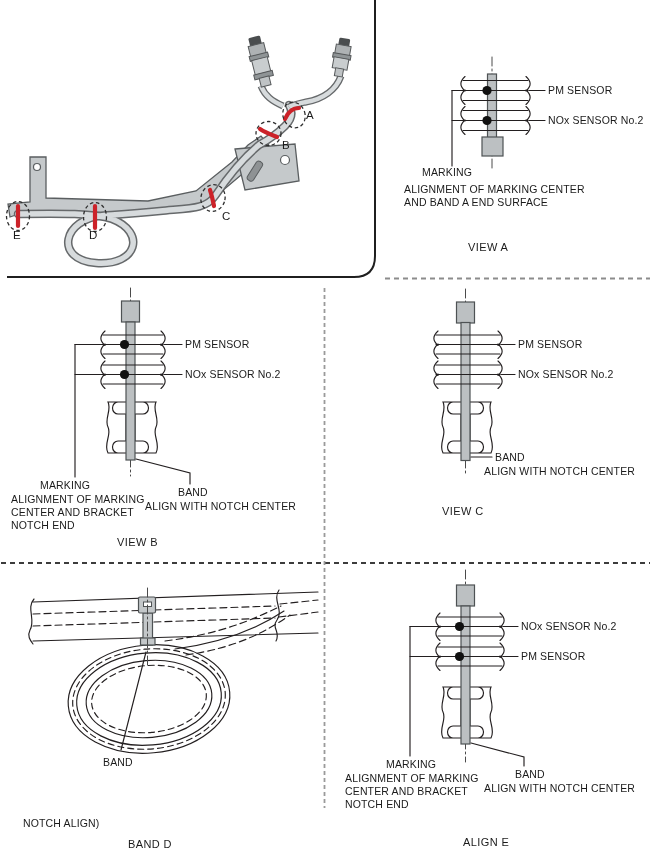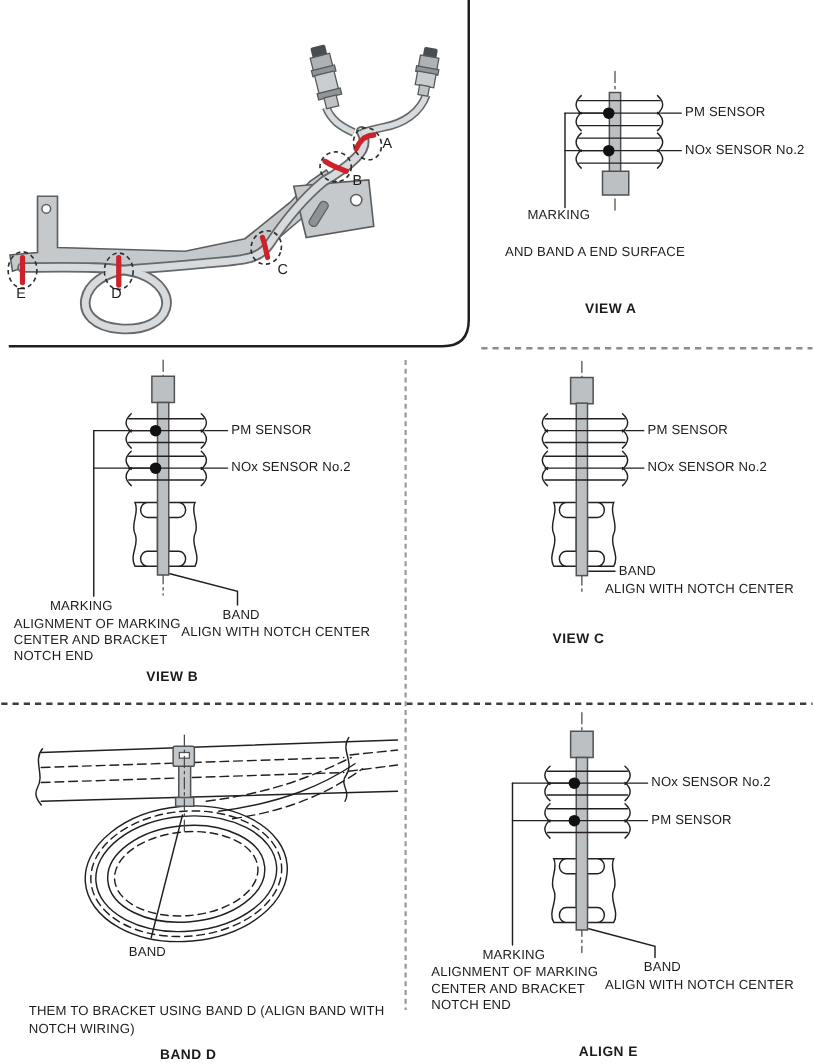--- a/index.html
+++ b/index.html
@@ -1,20 +1,20 @@
 <!DOCTYPE html>
 <html><head>
 <meta charset="utf-8">
 <style>
   html,body{margin:0;padding:0;background:#fff;}
   .page{position:relative;width:651px;height:851px;background:#ffffff;overflow:hidden;
         font-family:"Liberation Sans",sans-serif;}
   svg{position:absolute;left:0;top:0;}
   .lbl{position:absolute;font-size:10.5px;line-height:13px;color:#1b1b1b;white-space:nowrap;letter-spacing:.15px;}
-  .cap{font-size:11px;letter-spacing:.4px;font-weight:bold;}
+  .cap{font-size:11px;letter-spacing:.4px;}
   .co{font-size:11.5px;}
 </style>
 </head>
 <body>
 
 <div class="page">
 
 <svg width="651" height="851" viewBox="0 0 651 851">
 
   <g>
@@ -224,42 +224,42 @@
 
   <div class="lbl co" style="left:306px;top:109px">A</div>
   <div class="lbl co" style="left:282px;top:139px">B</div>
   <div class="lbl co" style="left:222px;top:210px">C</div>
   <div class="lbl co" style="left:89px;top:229px">D</div>
   <div class="lbl co" style="left:13px;top:229px">E</div>
 
   <div class="lbl" style="left:548px;top:84px">PM SENSOR</div>
   <div class="lbl" style="left:548px;top:114px">NOx SENSOR No.2</div>
   <div class="lbl" style="left:422px;top:166px">MARKING</div>
+  <div class="lbl" style="left:404px;top:183px">ALIGNMENT OF MARKING CENTER</div>
   <div class="lbl" style="left:404px;top:196px">AND BAND A END SURFACE</div>
   <div class="lbl cap" style="left:468px;top:241px">VIEW A</div>
 
   <div class="lbl" style="left:185px;top:338px">PM SENSOR</div>
   <div class="lbl" style="left:185px;top:368px">NOx SENSOR No.2</div>
   <div class="lbl" style="left:40px;top:479px">MARKING</div>
   <div class="lbl" style="left:11px;top:493px">ALIGNMENT OF MARKING</div>
   <div class="lbl" style="left:11px;top:506px">CENTER AND BRACKET</div>
   <div class="lbl" style="left:11px;top:519px">NOTCH END</div>
   <div class="lbl" style="left:178px;top:486px">BAND</div>
   <div class="lbl" style="left:145px;top:500px">ALIGN WITH NOTCH CENTER</div>
   <div class="lbl cap" style="left:117px;top:536px">VIEW B</div>
 
   <div class="lbl" style="left:518px;top:338px">PM SENSOR</div>
   <div class="lbl" style="left:518px;top:368px">NOx SENSOR No.2</div>
   <div class="lbl" style="left:495px;top:451px">BAND</div>
   <div class="lbl" style="left:484px;top:465px">ALIGN WITH NOTCH CENTER</div>
   <div class="lbl cap" style="left:442px;top:505px">VIEW C</div>
 
   <div class="lbl" style="left:103px;top:756px">BAND</div>
-  <div class="lbl" style="left:23px;top:803px">THEM TO BRACKET USING BAND D (ALIGN BAND WITH</div>
-  <div class="lbl" style="left:23px;top:817px">NOTCH WIRING)</div>
+  <div class="lbl" style="left:23px;top:817px">NOTCH ALIGN)</div>
   <div class="lbl cap" style="left:128px;top:838px">BAND D</div>
 
   <div class="lbl" style="left:521px;top:620px">NOx SENSOR No.2</div>
   <div class="lbl" style="left:521px;top:650px">PM SENSOR</div>
   <div class="lbl" style="left:386px;top:758px">MARKING</div>
   <div class="lbl" style="left:345px;top:772px">ALIGNMENT OF MARKING</div>
   <div class="lbl" style="left:345px;top:785px">CENTER AND BRACKET</div>
   <div class="lbl" style="left:345px;top:798px">NOTCH END</div>
   <div class="lbl" style="left:515px;top:768px">BAND</div>
   <div class="lbl" style="left:484px;top:782px">ALIGN WITH NOTCH CENTER</div>

